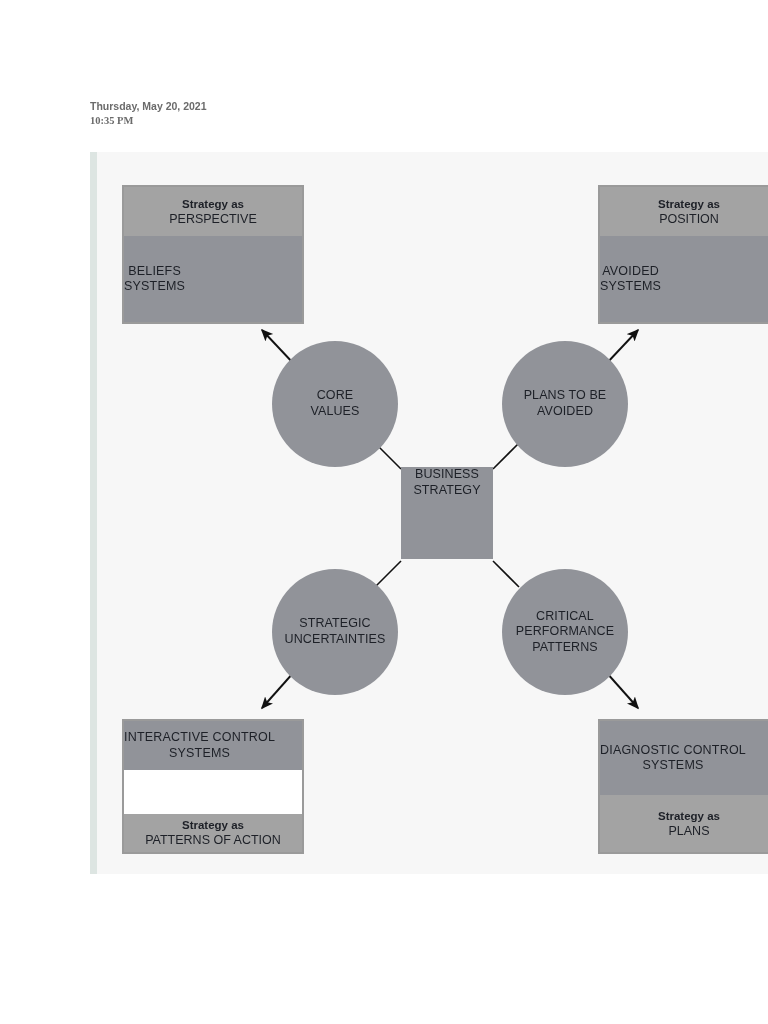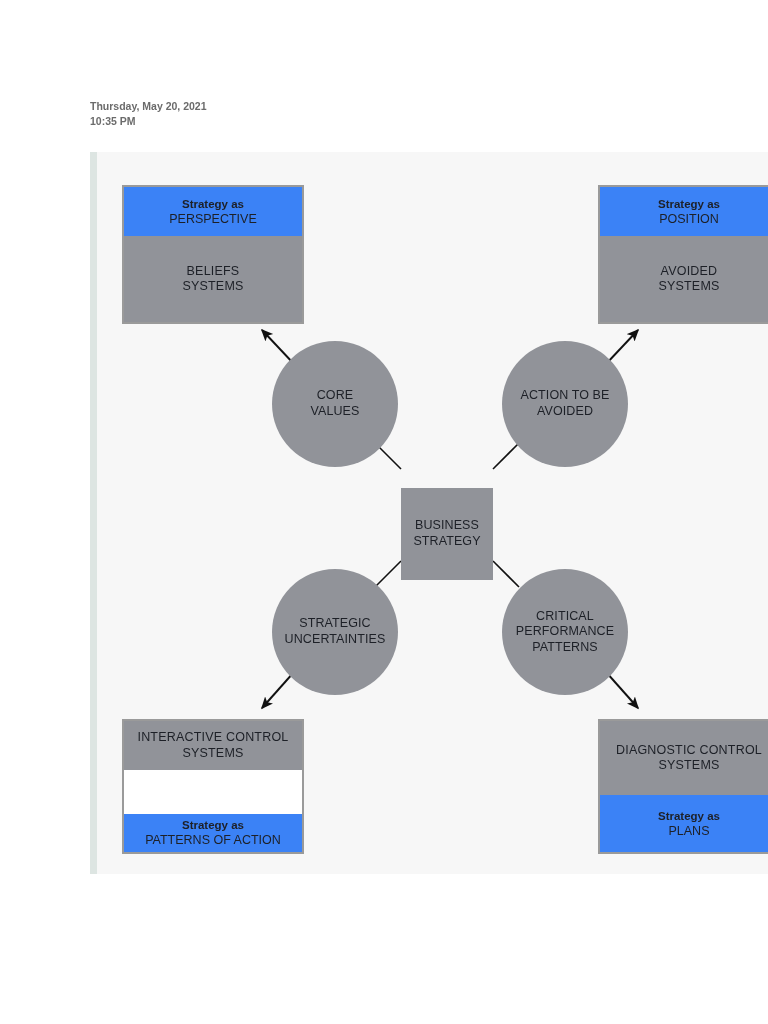--- a/index.html
+++ b/index.html
@@ -32,21 +32,21 @@
   }
   #page-date {
     font-family: "Liberation Sans", sans-serif;
     font-size: 10.5px;
     font-weight: bold;
     color: #6b6b6b;
     margin-top: 7px;
     line-height: 1.35;
   }
   #page-time {
-    font-family: Liberation Sans, sans-serif;
+    font-family: Liberation Serif, serif;
     font-size: 10.5px;
     font-weight: bold;
     color: #6b6b6b;
     line-height: 1.35;
     margin-top: 1px;
   }
 
   
   #content-block {
     position: absolute;
@@ -82,34 +82,33 @@
   
   .lever-box {
     position: absolute;
     border: 2px solid #9a9a9a;
     box-sizing: border-box;
     background: #ffffff;
     display: flex;
     flex-direction: column;
   }
   .box-white {
-    background: #3b82f6;
+    background: #a3a3a3;
     color: #1d2027;
     display: flex;
     align-items: center;
     justify-content: center;
     text-align: center;
     line-height: 1.18;
   }
   .box-gray {
     background: #919399;
     color: #1d2027;
     display: flex;
     align-items: center;
-    justify-content: center;
     text-align: center;
     line-height: 1.22;
   }
   .strategy-label {
     font-size: 12.5px;
   }
   .strategy-label .lead {
     font-weight: bold;
     font-size: 11.5px;
   }
@@ -177,27 +176,27 @@
   }
   #circle-core-values      { left: 182px; top: 189px; }
   #circle-risks            { left: 412px; top: 189px; }
   #circle-uncertainties    { left: 182px; top: 417px; }
   #circle-critical         { left: 412px; top: 417px; }
 
   
   #box-business-strategy {
     position: absolute;
     left: 311px;
-    top: 336px;
+    top: 315px;
     width: 92px;
     height: 92px;
     background: #919399;
     color: #1d2027;
     display: flex;
-    align-items: center;
+    align-items: flex-start;
     justify-content: center;
     text-align: center;
     font-size: 12.5px;
     line-height: 1.25;
     letter-spacing: 0.1px;
   }
 </style>
 </head>
 <body>
 
@@ -262,21 +261,21 @@
 
     <div class="lever-circle" id="circle-core-values">
       <div>
         <span>CORE</span><br>
         <span>VALUES</span>
       </div>
     </div>
 
     <div class="lever-circle" id="circle-risks">
       <div>
-        <span>ACTION TO BE</span><br>
+        <span>PLANS TO BE</span><br>
         <span>AVOIDED</span>
       </div>
     </div>
 
     <div class="lever-circle" id="circle-uncertainties">
       <div>
         <span>STRATEGIC</span><br>
         <span>UNCERTAINTIES</span>
       </div>
     </div>

